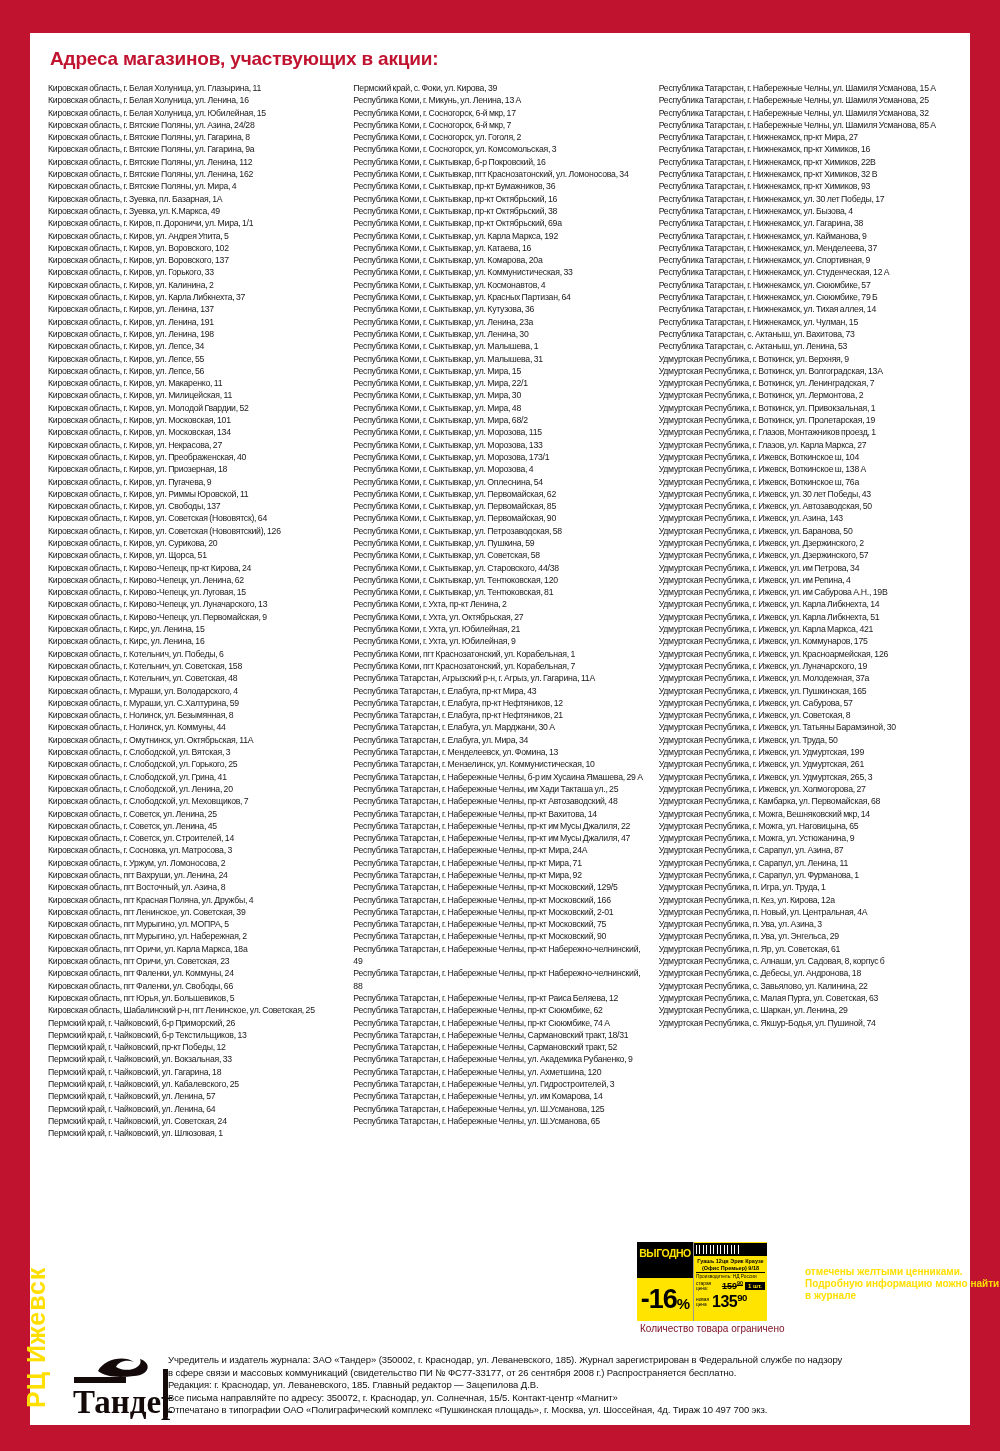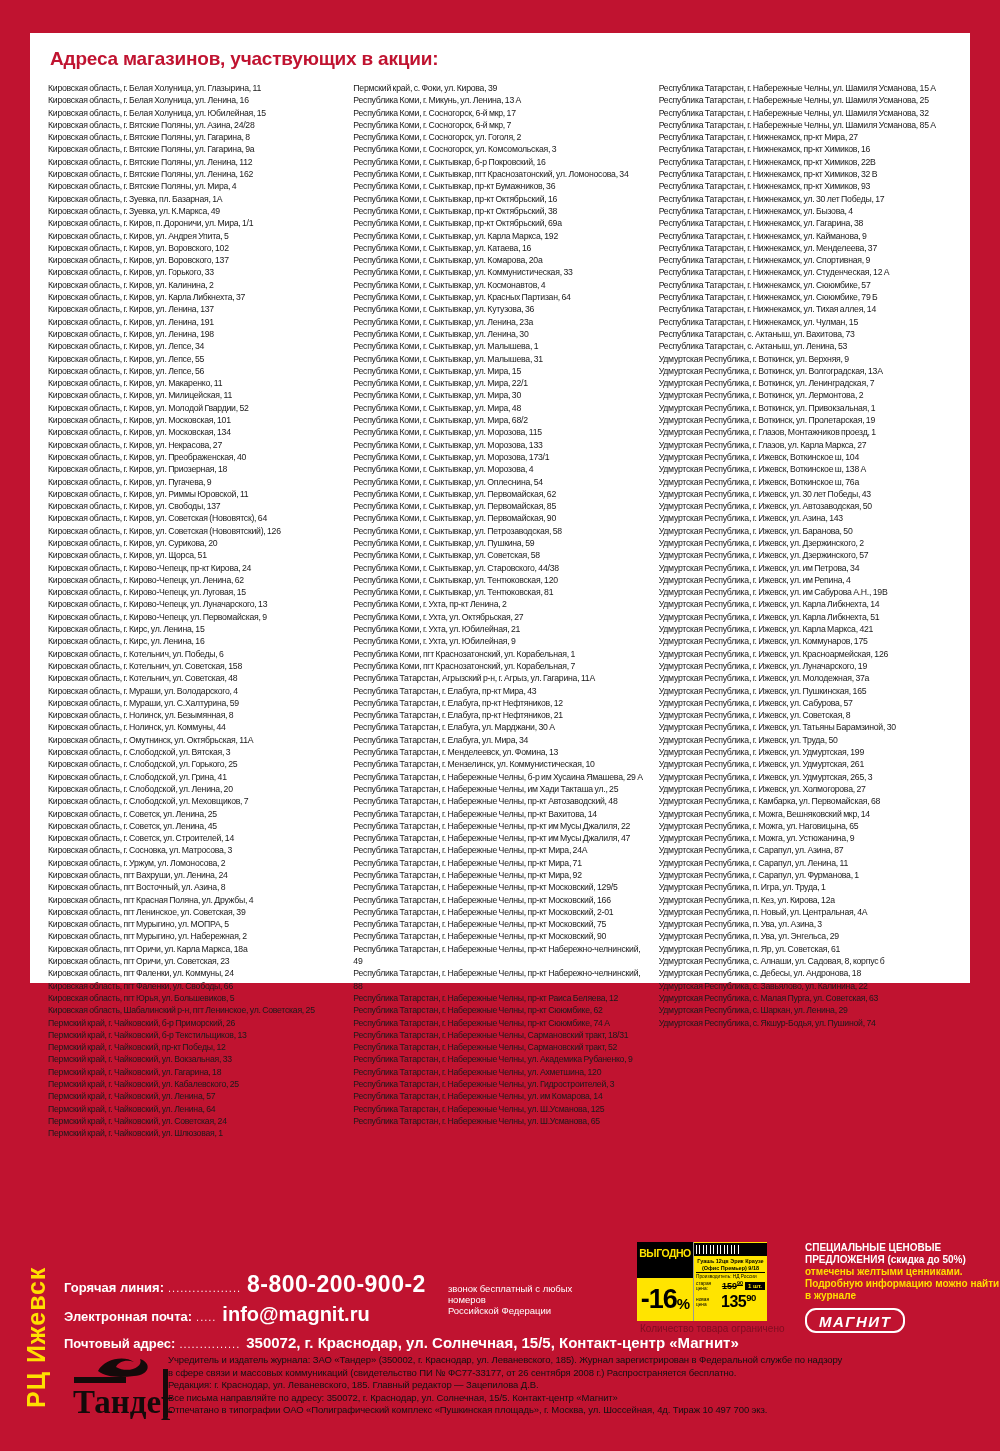--- a/index.html
+++ b/index.html
@@ -7,21 +7,21 @@
   body {
     width:1000px; height:1451px; position:relative;
     background:#c01330;
     font-family:"Liberation Sans", sans-serif;
     overflow:hidden;
   }
   .page { position:absolute; inset:0; }
 
   
   .content-box {
-    position:absolute; left:30px; top:33px; width:940px; height:950px;
+    position:absolute; left:30px; top:33px; width:940px; height:1392px;
     background:#ffffff; padding:13px 16px 24px 18px;
   }
   .page-title {
     color:#c01330; font-size:19px; font-weight:bold;
     letter-spacing:-0.2px; margin:2px 0 12px 2px;
   }
   .cols { display:flex; gap:10px; height:1112px; overflow:hidden; }
   .col { width:297px; overflow:hidden; }
   .addr {
     font-size:8.7px; line-height:12.3px; color:#1a1a1a;
@@ -73,21 +73,21 @@
     background-image:repeating-linear-gradient(90deg,#fff 0 1px,#000 1px 3px,#fff 3px 4px,#000 4px 7px);
     background-size:60% 9px; background-position:2px 2px; background-repeat:no-repeat;
   }
   .tag-product { font-size:5.5px; font-weight:bold; text-align:center; line-height:6.5px; }
   .tag-producer { font-size:4.8px; border-top:1px solid #000; margin-top:1px; padding-top:1px; }
   .tag-row { display:flex; align-items:center; margin-top:1px; }
   .tag-lbl { font-size:4.8px; line-height:5px; width:16px; }
   .old-price { font-size:9px; font-weight:bold; text-decoration:line-through; flex:1; text-align:right; margin-right:2px; }
   .old-price sup, .new-price sup { font-size:60%; }
   .qty-box { background:#000; color:#ffe400; font-size:6px; font-weight:bold; padding:1px 3px; }
-  .new-price { flex:1; text-align:center; font-size:16px; font-weight:bold; letter-spacing:-0.5px; }
+  .new-price { flex:1; text-align:left; font-size:16px; font-weight:bold; letter-spacing:-0.5px; }
   .limit-note { position:absolute; left:640px; top:108px; color:#7d0d20; font-size:10px; }
 
   
   .promo { position:absolute; left:805px; top:27px; width:196px; font-size:10px; font-weight:bold; line-height:12px; }
   .promo .wh { color:#ffffff; }
   .promo .yw { color:#ffdf00; }
   .magnit-logo {
     display:inline-block; margin-top:6px; border:2px solid #fff; border-radius:11px;
     padding:6px 12px 3px; color:#fff; font-weight:bold; font-style:italic;
     font-size:15px; letter-spacing:1.5px;

